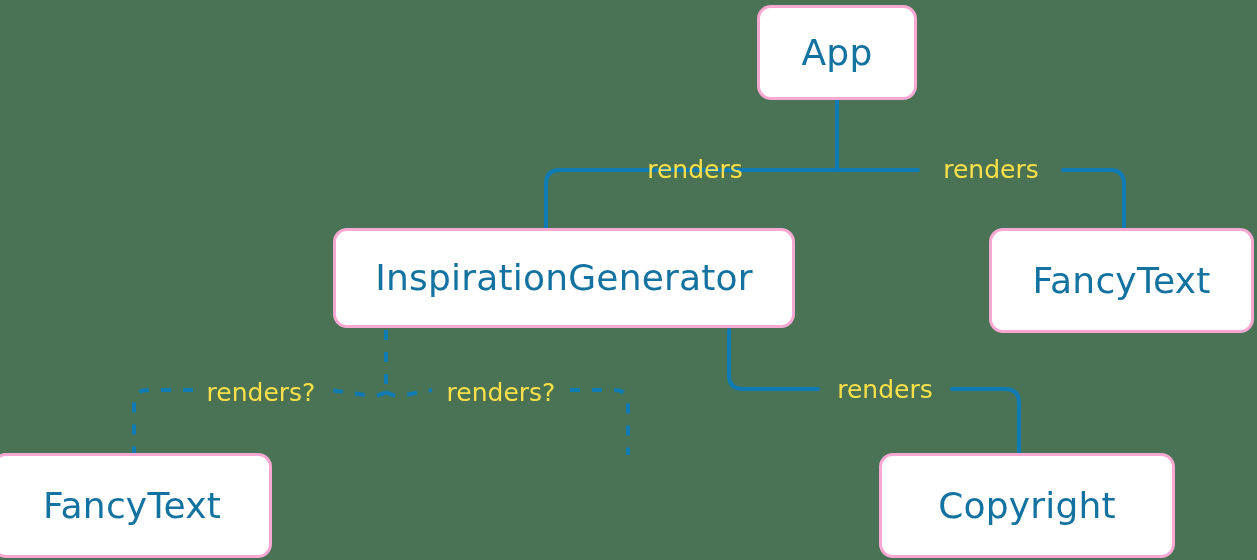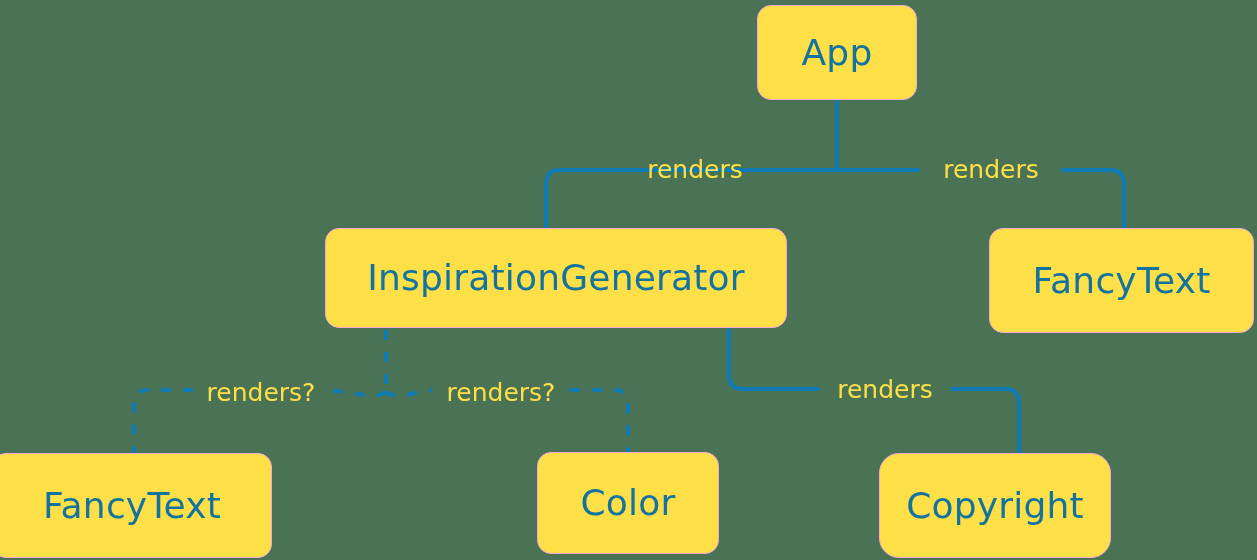--- a/index.html
+++ b/index.html
@@ -20,22 +20,22 @@
     position: absolute;
     left: 0;
     top: 0;
     width: 1257px;
     height: 560px;
     pointer-events: none;
   }
   .node {
     position: absolute;
     box-sizing: border-box;
-    background: #fde047;
-    border: 1px solid #f9a8d4;
+    background: #ffffff;
+    border: 3px solid #f9a8d4;
     border-radius: 14px;
     display: flex;
     align-items: center;
     justify-content: center;
     color: #13729f;
     font-weight: 400;
     letter-spacing: 0.2px;
     white-space: nowrap;
   }
   .node-label {
@@ -45,25 +45,25 @@
   .edge-label {
     position: absolute;
     color: #fde047;
     font-size: 25px;
     line-height: 1;
     white-space: nowrap;
     transform: translate(-50%, -50%);
   }
   
   #node-app            { left: 757px;  top: 5px;   width: 160px; height: 95px;  font-size: 36px; }
-  #node-inspiration    { left: 325px;  top: 228px; width: 462px; height: 100px; font-size: 36px; }
+  #node-inspiration    { left: 333px;  top: 228px; width: 462px; height: 100px; font-size: 36px; }
   #node-fancytext-top  { left: 989px;  top: 228px; width: 265px; height: 105px; font-size: 36px; }
   #node-fancytext-bot  { left: -8px;   top: 453px; width: 280px; height: 105px; font-size: 36px; }
   #node-color          { left: 537px;  top: 452px; width: 182px; height: 102px; font-size: 36px; }
-  #node-copyright      { left: 879px;  top: 453px; width: 232px; height: 105px; font-size: 36px; border-radius: 20px; }
+  #node-copyright      { left: 879px;  top: 453px; width: 296px; height: 105px; font-size: 36px; }
 </style>
 </head>
 <body>
 
 <div id="canvas">
 
   <svg id="edges" viewBox="0 0 1257 560" width="1257" height="560" xmlns="http://www.w3.org/2000/svg">
 
     <path d="M 837 100 L 837 170" fill="none" stroke="#0f7bb5" stroke-width="4" stroke-linecap="round"></path>
 
@@ -99,21 +99,18 @@
   </div>
 
   <div class="node" id="node-fancytext-top">
     <span class="node-label">FancyText</span>
   </div>
 
   <div class="node" id="node-fancytext-bot">
     <span class="node-label">FancyText</span>
   </div>
 
-  <div class="node" id="node-color">
-    <span class="node-label">Color</span>
-  </div>
 
   <div class="node" id="node-copyright">
     <span class="node-label">Copyright</span>
   </div>
 
 </div>
 
 </body></html>

